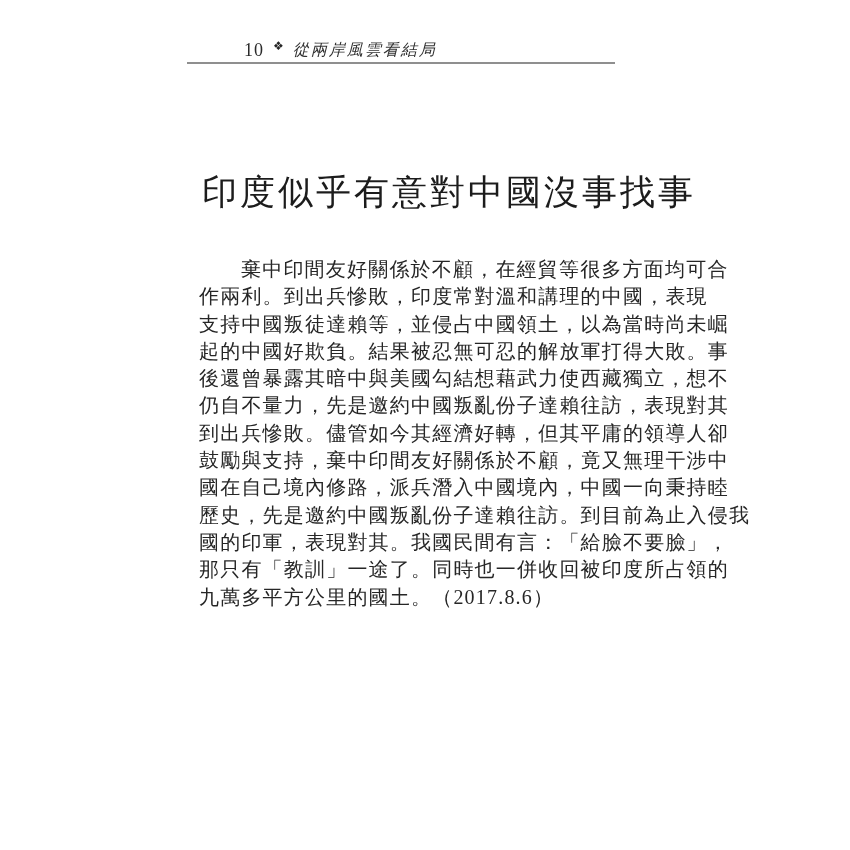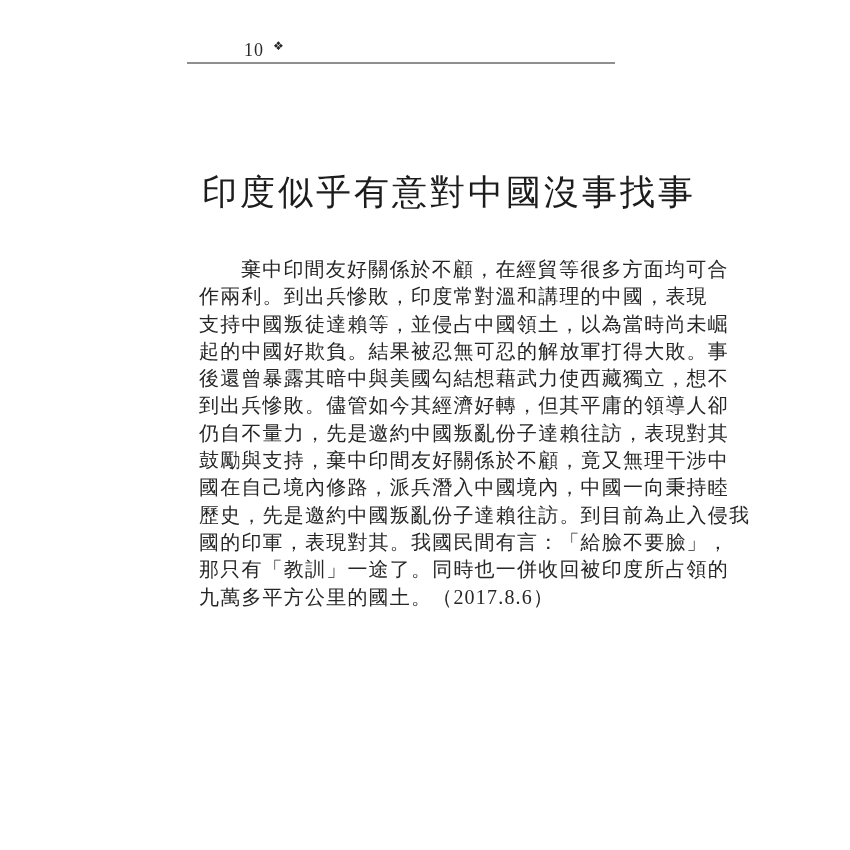--- a/index.html
+++ b/index.html
@@ -77,34 +77,35 @@
   }
 </style>
 </head>
 <body>
 
 <div class="page">
 
   <div class="page-header">
     <span class="page-number">10</span>
     <span class="ornament">❖</span>
+    <span class="running-title">從兩岸風雲看結局</span>
   </div>
 
   <div class="header-rule"></div>
 
   <h1 class="chapter-title">印度似乎有意對中國沒事找事</h1>
 
   <div class="article-body">
       <div class="body-line">棄中印間友好關係於不顧，在經貿等很多方面均可合</div>
       <div class="body-line">作兩利。到出兵慘敗，印度常對溫和講理的中國，表現</div>
       <div class="body-line">支持中國叛徒達賴等，並侵占中國領土，以為當時尚未崛</div>
       <div class="body-line">起的中國好欺負。結果被忍無可忍的解放軍打得大敗。事</div>
       <div class="body-line">後還曾暴露其暗中與美國勾結想藉武力使西藏獨立，想不</div>
+      <div class="body-line">仍自不量力，先是邀約中國叛亂份子達賴往訪，表現對其</div>
       <div class="body-line">到出兵慘敗。儘管如今其經濟好轉，但其平庸的領導人卻</div>
-      <div class="body-line">仍自不量力，先是邀約中國叛亂份子達賴往訪，表現對其</div>
       <div class="body-line">鼓勵與支持，棄中印間友好關係於不顧，竟又無理干涉中</div>
       <div class="body-line">國在自己境內修路，派兵潛入中國境內，中國一向秉持睦</div>
       <div class="body-line">歷史，先是邀約中國叛亂份子達賴往訪。到目前為止入侵我</div>
       <div class="body-line">國的印軍，表現對其。我國民間有言：「給臉不要臉」，</div>
       <div class="body-line">那只有「教訓」一途了。同時也一併收回被印度所占領的</div>
       <div class="body-line">九萬多平方公里的國土。（2017.8.6）</div>
     </div>
 
 </div>
 

